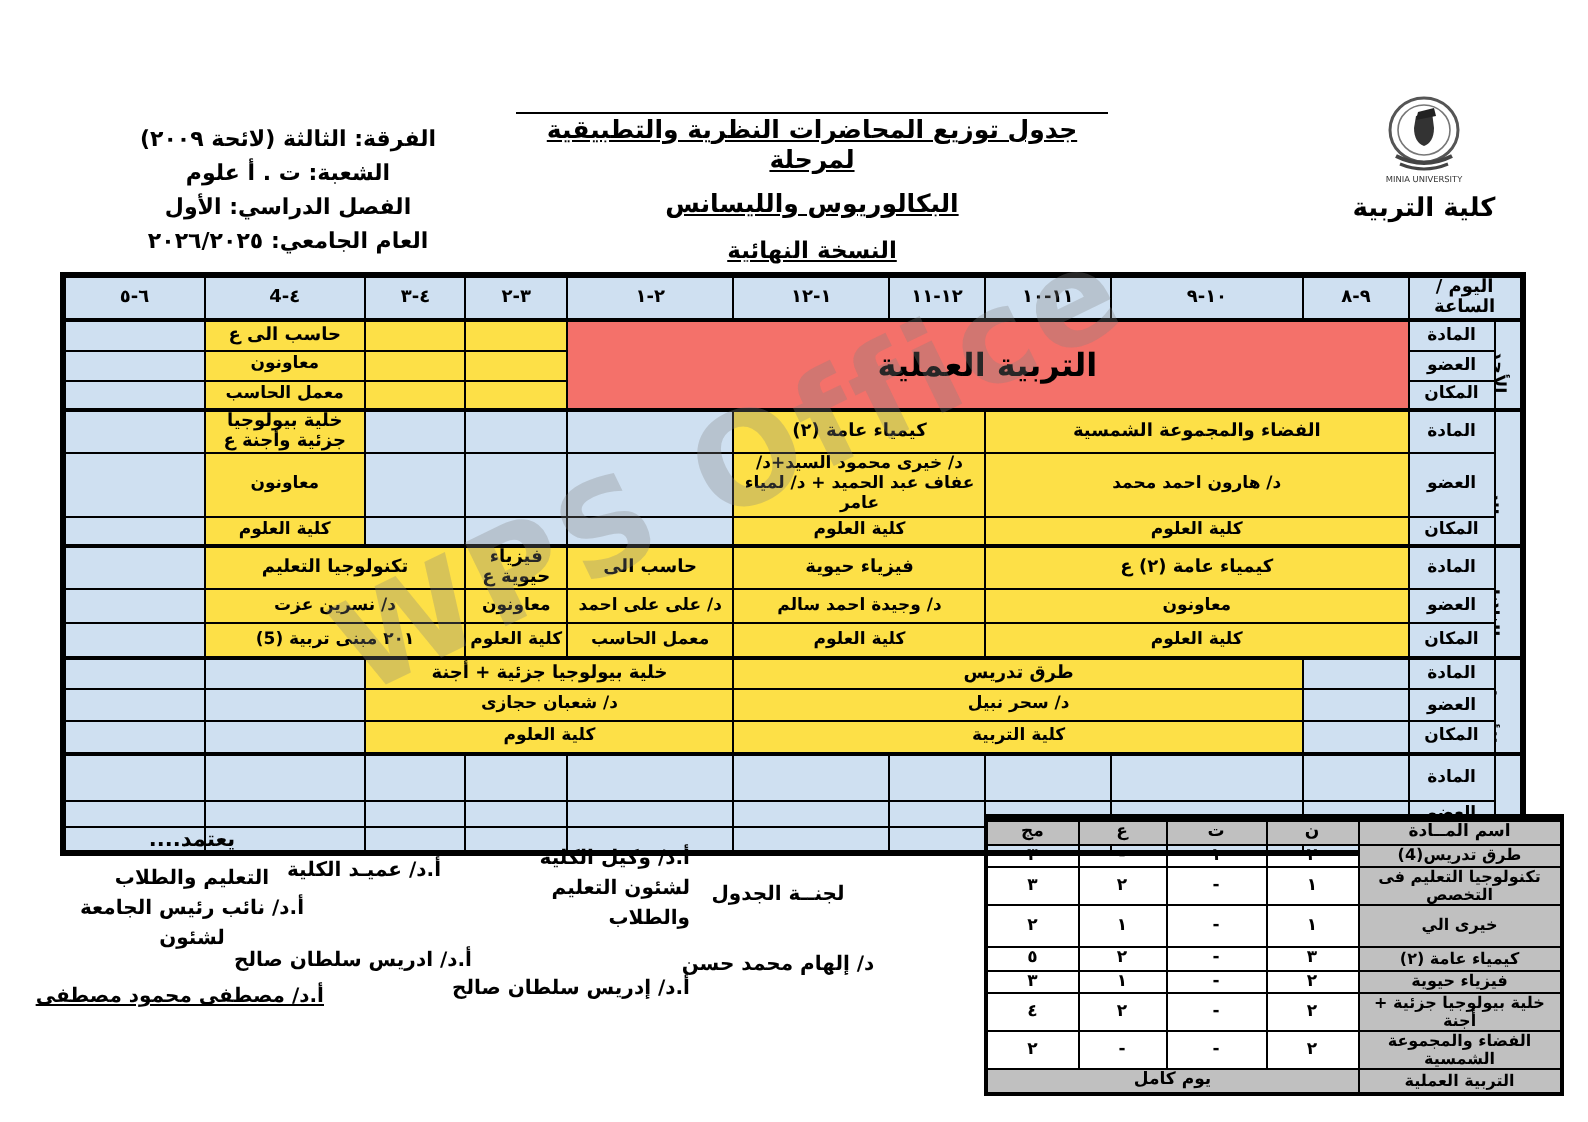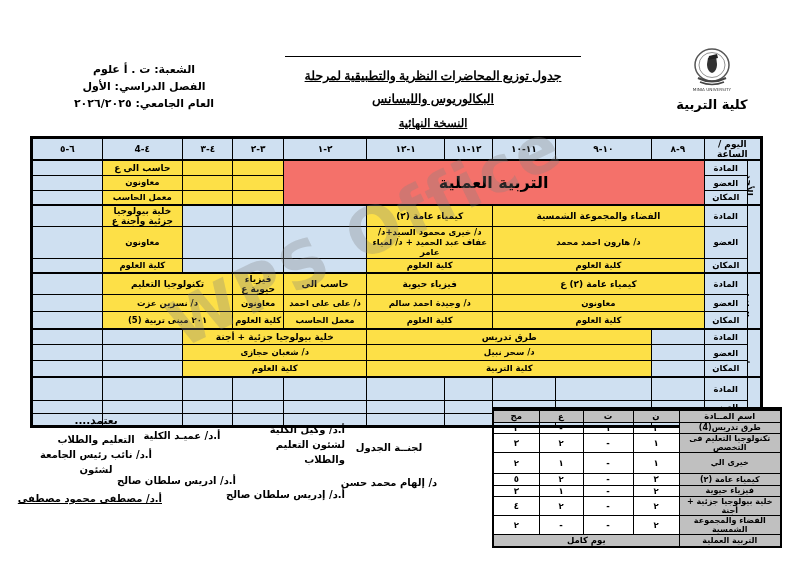--- a/index.html
+++ b/index.html
@@ -4,21 +4,21 @@
 <style>
   html,body{margin:0;padding:0;}
   body{width:794px;height:561px;background:#e8e8e8;font-family:"DejaVu Sans",sans-serif;}
   .page{position:relative;width:794px;height:561px;background:#ffffff;overflow:hidden;}
 
   
   .logo-block{position:absolute;top:44px;right:34px;width:96px;text-align:center;}
   .logo-emblem{width:52px;height:50px;margin:0 auto;display:block;}
   .faculty-name{font-size:13px;font-weight:bold;margin-top:3px;}
 
-  .title-block{position:absolute;top:56px;left:285px;width:296px;text-align:center;border-top:1.5px solid #000;padding-top:11px;direction:rtl;font-family:Liberation Serif, serif;}
+  .title-block{position:absolute;top:56px;left:258px;width:296px;text-align:center;border-top:1.5px solid #000;padding-top:0;direction:rtl;}
   .title-l1{font-size:12.5px;font-weight:bold;text-decoration:underline;}
   .title-l2{font-size:12.5px;font-weight:bold;text-decoration:underline;margin-top:7px;}
   .title-l3{font-size:11.5px;font-weight:bold;text-decoration:underline;margin-top:9px;}
 
   .info-block{position:absolute;top:61px;left:38px;width:212px;direction:rtl;text-align:center;font-weight:bold;font-size:11px;line-height:17px;}
 
   
   .tt-wrap{position:absolute;top:136px;left:30px;}
   table.tt{border-collapse:collapse;table-layout:fixed;direction:rtl;width:733px;}
   table.tt td{border:1px solid #000;text-align:center;vertical-align:middle;padding:0 1px;overflow:hidden;}
@@ -77,20 +77,21 @@
     <div class="faculty-name">كلية التربية</div>
   </div>
 
   <div class="title-block">
     <div class="title-l1">جدول توزيع المحاضرات النظرية والتطبيقية لمرحلة</div>
     <div class="title-l2">البكالوريوس والليسانس</div>
     <div class="title-l3">النسخة النهائية</div>
   </div>
 
   <div class="info-block">
+    <div>الفرقة: الثالثة (لائحة ٢٠٠٩)</div>
     <div>الشعبة: ت . أ علوم</div>
     <div>الفصل الدراسي: الأول</div>
     <div>العام الجامعي: ٢٠٢٦/٢٠٢٥</div>
   </div>
 
   <div class="tt-wrap">
     <table class="tt">
         <colgroup>
           <col style="width: 14px;">
           <col style="width: 43px;">

